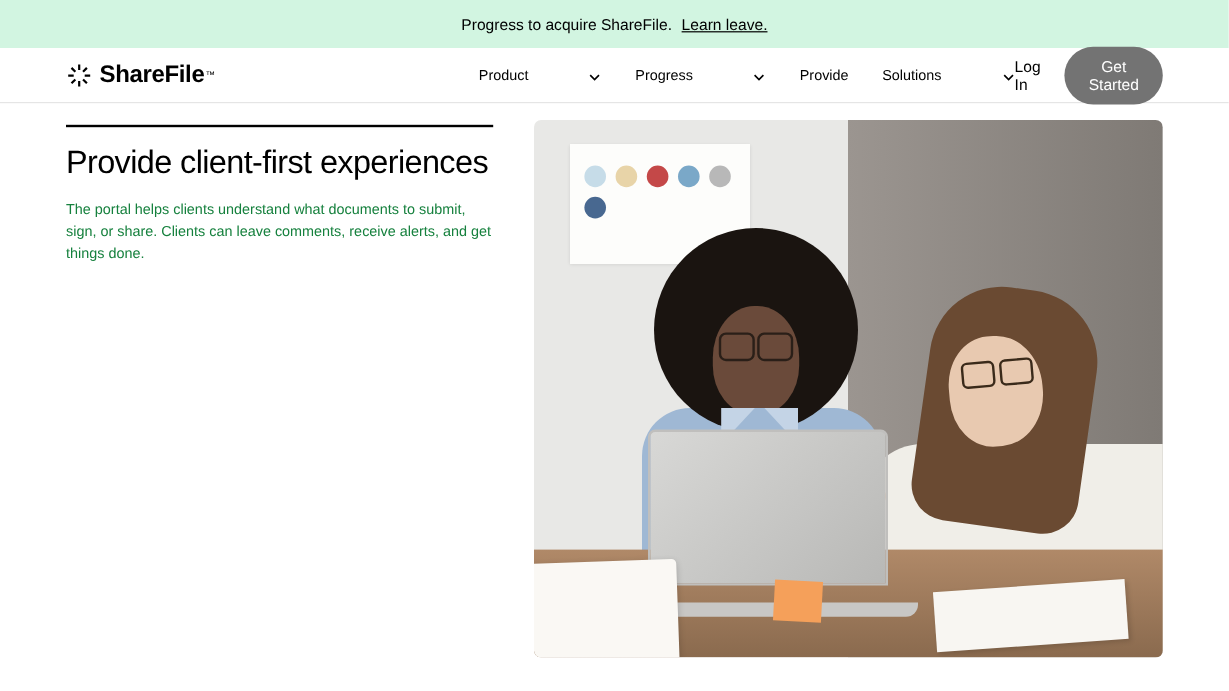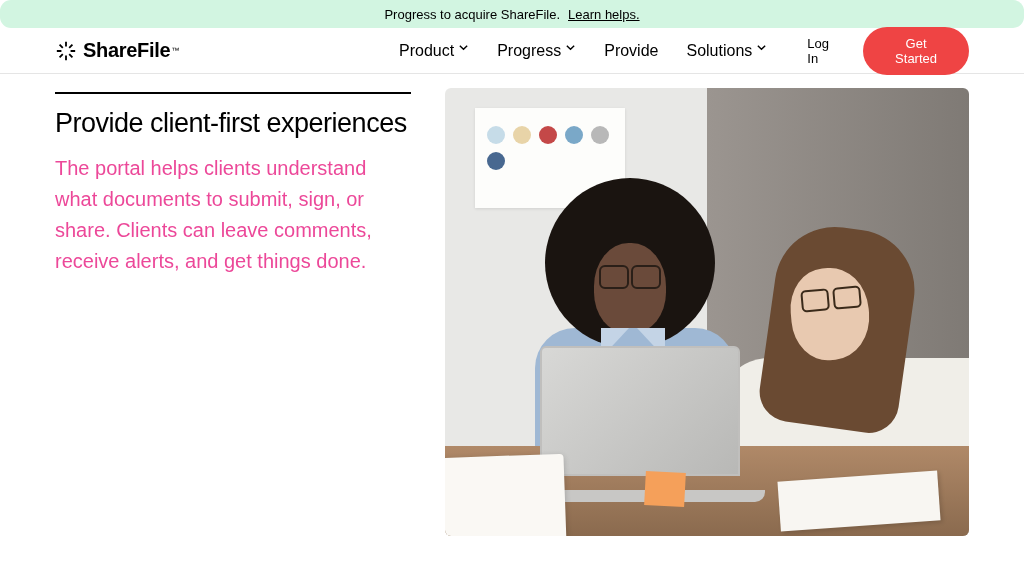--- a/index.html
+++ b/index.html
@@ -1,34 +1,34 @@
 <!DOCTYPE html>
 <html><head>
   <meta charset="utf-8">
   <style>
     * { margin: 0; padding: 0; box-sizing: border-box; }
     body { font-family: -apple-system, BlinkMacSystemFont, "Segoe UI", Helvetica, Arial, sans-serif; color: #000; background: #fff; width: 1024px; }
-    .banner { background: #d2f5e1; height: 28px; display: flex; align-items: center; justify-content: center; font-size: 13px; border-radius: 11px; }
+    .banner { background: #d2f5e1; height: 40px; display: flex; align-items: center; justify-content: center; font-size: 13px; }
     .banner a { color: #000; text-decoration: underline; margin-left: 4px; }
     .banner-text { margin-right: 4px; }
     .header { display: flex; align-items: center; padding: 0 55px; height: 46px; border-bottom: 1px solid #e5e5e5; }
     .logo { display: flex; align-items: center; font-size: 20px; font-weight: 600; letter-spacing: -0.3px; text-align: right; }
     .logo svg { width: 22px; height: 22px; margin-right: 6px; }
     .logo-tm { font-size: 8px; vertical-align: super; margin-left: 1px; font-weight: 400; }
     .nav { display: flex; gap: 28px; margin-left: 220px; }
-    .nav-item { display: flex; align-items: flex-start; font-size: 16px; cursor: pointer; }
+    .nav-item { display: flex; align-items: flex-end; font-size: 12px; cursor: pointer; gap: 46px; }
     .nav-item .chev { margin-left: 4px; }
     .right-side { margin-left: auto; display: flex; align-items: center; gap: 20px; }
-    .login { font-size: 13px; cursor: pointer; margin-left: 40px; }
-    .cta { background: #ef4444; color: #fff; padding: 9px 20px; border-radius: 999px; font-size: 13px; cursor: pointer; border: none; }
+    .login { font-size: 13px; cursor: pointer; }
+    .cta { background: #737373; color: #fff; padding: 9px 20px; border-radius: 999px; font-size: 13px; cursor: pointer; border: none; }
     .content { display: flex; padding: 0 55px; gap: 34px; margin-top: 0; }
     .left-col { width: 370px; padding-top: 18px; }
     .divider { border: none; border-top: 2px solid #000; margin-bottom: 14px; width: 100%; }
     .heading { font-size: 27px; font-weight: 500; letter-spacing: -0.5px; margin-bottom: 14px; }
-    .body-text { font-size: 20px; line-height: 1.55; color: #ec4899; }
+    .body-text { font-size: 12px; line-height: 1.55; color: #15803d; }
     .right-col { flex: 1; padding-top: 14px; }
     .hero-img { width: 524px; height: 448px; border-radius: 6px; overflow: hidden; position: relative; }
     
     .bg-wall { position: absolute; inset: 0; background: linear-gradient(to right, #e8e8e6 0%, #e8e8e6 50%, #9b9590 50%, #7f7a75 100%); }
     .poster { position: absolute; top: 20px; left: 30px; width: 150px; height: 100px; background: #fdfdfb; box-shadow: 0 1px 3px rgba(0,0,0,0.1); display: flex; flex-wrap: wrap; padding: 18px 12px; gap: 8px; align-content: flex-start; }
     .poster .dot { width: 18px; height: 18px; border-radius: 50%; }
     .person1 { position: absolute; left: 100px; top: 90px; }
     .hair1 { width: 170px; height: 170px; background: #1a1410; border-radius: 50%; position: absolute; left: 0; top: 0; }
     .face1 { width: 72px; height: 90px; background: #6a4a3a; border-radius: 48% 48% 45% 45%; position: absolute; left: 49px; top: 65px; }
     .glasses1 { position: absolute; left: 54px; top: 87px; width: 62px; height: 22px; }
@@ -55,21 +55,21 @@
     .papers { position: absolute; bottom: 10px; right: 30px; width: 160px; height: 50px; background: #f8f6f2; transform: rotate(-4deg); box-shadow: 2px 2px 4px rgba(0,0,0,0.15); }
     .sticky { position: absolute; bottom: 30px; left: 200px; width: 40px; height: 34px; background: #f5a05a; transform: rotate(3deg); }
     .mag { position: absolute; bottom: -10px; left: -10px; width: 130px; height: 90px; background: #faf8f4; border-radius: 4px; box-shadow: 0 2px 6px rgba(0,0,0,0.2); transform: rotate(-2deg); }
     .hand { position: absolute; bottom: 120px; right: 230px; width: 60px; height: 18px; background: #e8c9b0; border-radius: 10px; transform: rotate(-15deg); }
   </style>
 </head>
 <body>
 
 <div class="banner">
   <span class="banner-text">Progress to acquire ShareFile.</span>
-  <a href="#">Learn helps.</a>
+  <a href="#">Learn leave.</a>
 </div>
 
 <header class="header">
   <div class="logo">
     <svg viewBox="0 0 24 24" fill="none" stroke="#000" stroke-width="2">
       <path d="M12 2 L12 7 M12 17 L12 22 M2 12 L7 12 M17 12 L22 12 M5 5 L8.5 8.5 M15.5 15.5 L19 19 M5 19 L8.5 15.5 M15.5 8.5 L19 5"></path>
     </svg>
     <span>ShareFile</span>
       <span class="logo-tm">™</span>
   </div>

